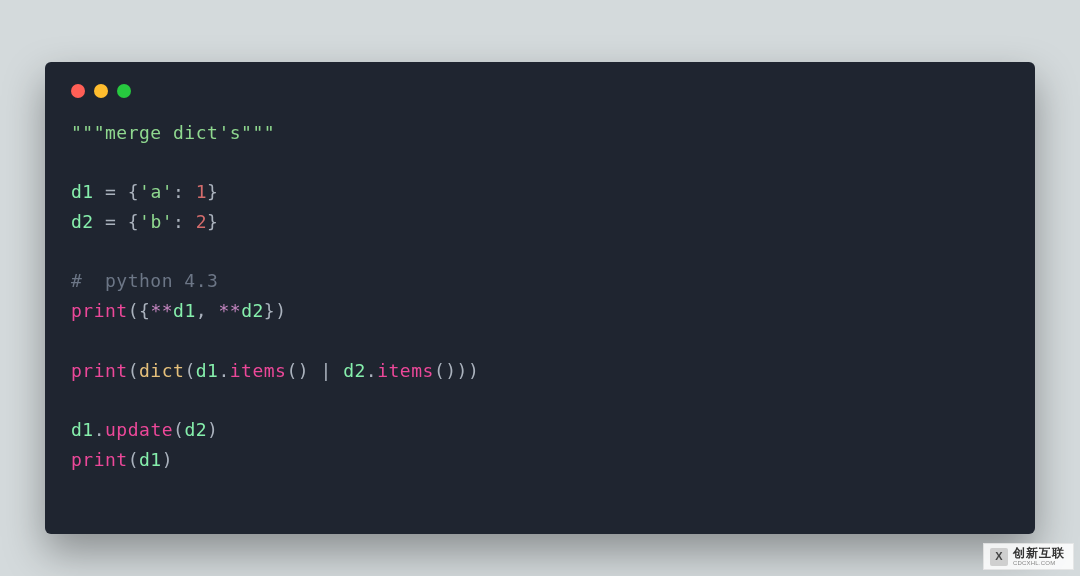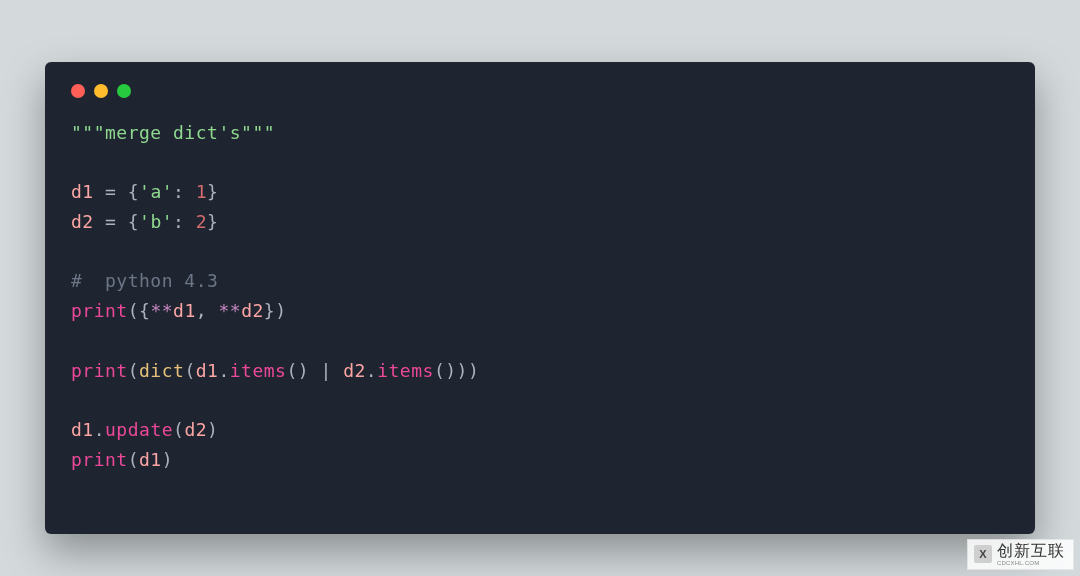--- a/index.html
+++ b/index.html
@@ -47,21 +47,21 @@
     letter-spacing: 0.5px;
     white-space: pre;
   }
   .c-str     { color: #8fd88f; }  
   .c-punct   { color: #aab2bd; }  
   .c-num     { color: #d46c6c; }  
   .c-comment { color: #6c7686; }  
   .c-call    { color: #ec4899; }  
   .c-builtin { color: #e5c07b; }  
   .c-kw      { color: #c586c0; }  
-  .c-ident   { color: #fca5a5; }  
+  .c-ident   { color: #86efac; }  
 
   .watermark {
     position: absolute;
     right: 6px;
     bottom: 6px;
     background: rgba(255,255,255,0.85);
     border: 1px solid rgba(0,0,0,0.08);
     padding: 3px 8px 3px 6px;
     font-family: Arial, sans-serif;
     font-size: 10px;
@@ -73,21 +73,21 @@
   }
   .watermark .logo {
     width: 18px; height: 18px;
     background: #cfcfcf;
     display: flex; align-items: center; justify-content: center;
     font-weight: bold; font-size: 11px;
     border-radius: 2px;
     color: #444;
   }
   .watermark .text { display: flex; flex-direction: column; }
-  .watermark .text .line1 { font-weight: normal; font-size: 16px; letter-spacing: 1px; }
+  .watermark .text .line1 { font-weight: bold; font-size: 12px; letter-spacing: 1px; }
   .watermark .text .line2 { font-size: 6px; color: #888; letter-spacing: 0.2px; }
 </style>
 </head>
 <body>
 
 <div class="stage">
   <div class="window">
     <div class="traffic-lights">
       <div class="dot red"></div>
       <div class="dot yellow"></div>

